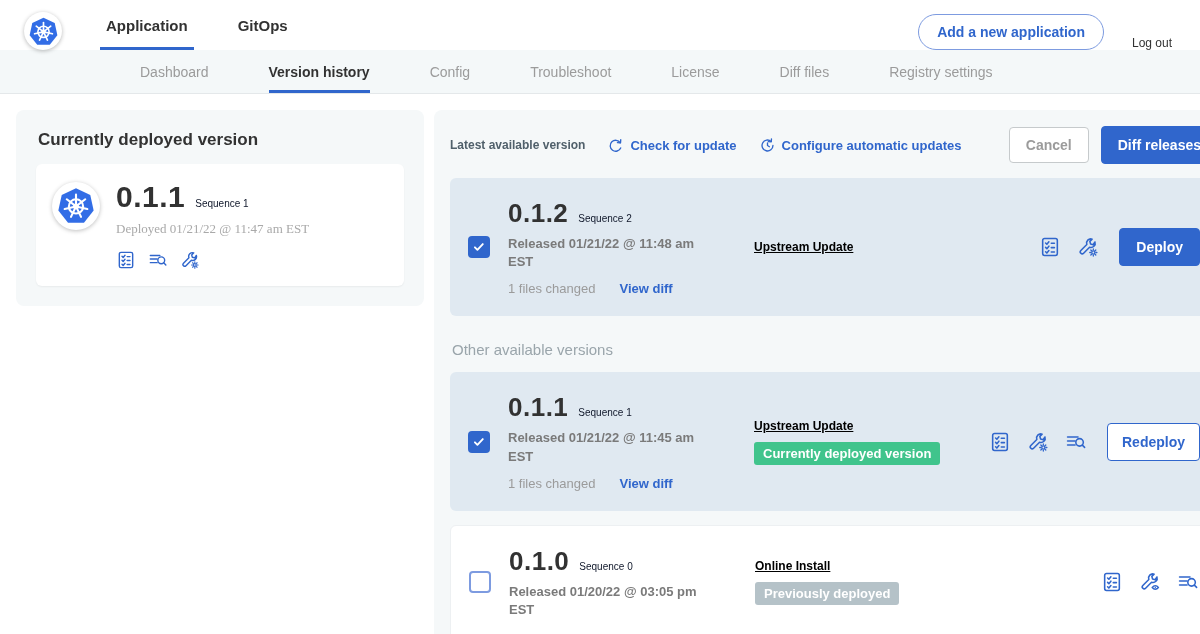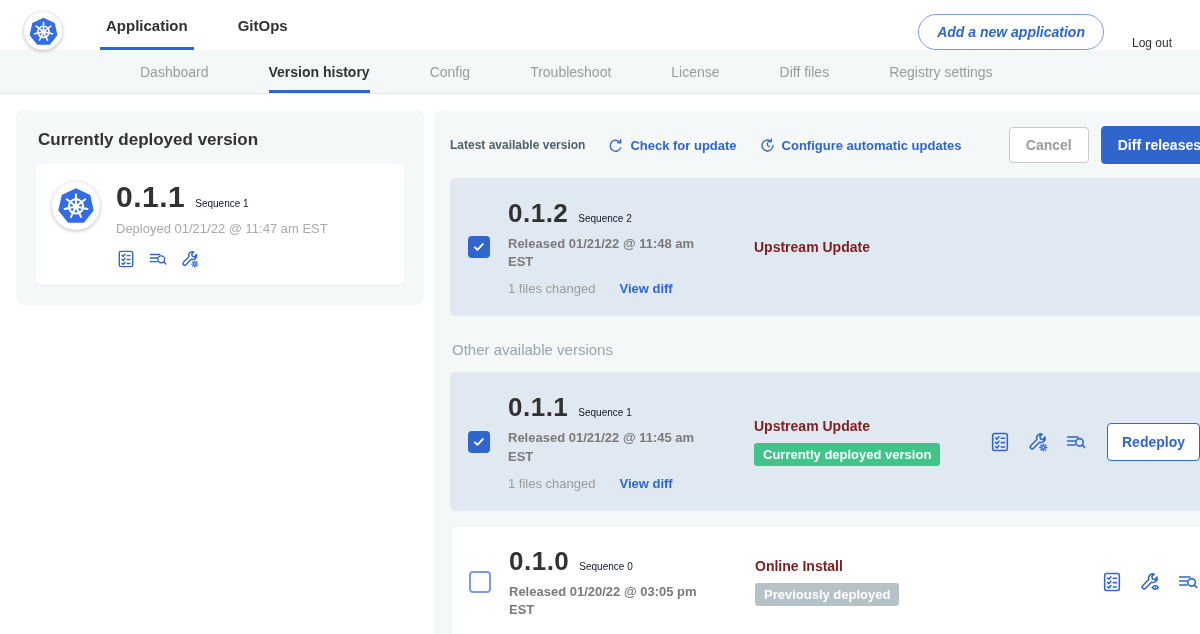--- a/index.html
+++ b/index.html
@@ -29,21 +29,21 @@
     display:flex; align-items:center; height:100%;
     font-size:15px; font-weight:bold; color:#323232;
     padding:0 6px; margin-right:38px; border-bottom:3px solid transparent;
     padding-top:3px; cursor:pointer;
   }
   .topnav-tab.active { border-bottom-color:#3066cc; }
   .topnav-spacer { flex:1; }
   .add-app-btn {
     background:#fff; border:1.5px solid #7d9be0; color:#3066cc;
     font-weight:bold; font-size:14px; font-family:inherit;
-    padding:9px 18px; border-radius:20px; margin-right:28px; cursor:pointer;font-style:italic;
+    padding:9px 18px; border-radius:20px; margin-right:28px; cursor:pointer;
   }
   .logout { font-size:12px; color:#323232; cursor:pointer; }
 
   
   .subnav {
     height:44px; background:#f4f8f9; border-bottom:1px solid #e4e8ea;
     display:flex; padding-left:140px;
   }
   .subnav-item {
     display:flex; align-items:center; height:100%;
@@ -65,21 +65,21 @@
   }
   .k8s-badge {
     width:48px; height:48px; border-radius:50%; background:#fff;
     box-shadow:0 1px 4px rgba(0,0,0,.25);
     display:flex; align-items:center; justify-content:center; flex:none; margin-top:2px;
   }
   .k8s-badge svg { width:42px; height:42px; }
   .vrow { display:flex; align-items:baseline; gap:10px; }
   .vnum-big { font-size:30px; font-weight:bold; color:#323232; letter-spacing:.5px; }
   .seq { font-size:10px; color:#0f172a; }
-  .deploy-date { font-size:13px; color:#a9a9a9; margin-top:7px; }
+  .deploy-date { font-size:13px; color:#a9a9a9; margin-top:7px;font-family:Liberation Serif, serif; }
   .icon-row { display:flex; align-items:center; gap:12px; margin-top:13px; }
   .icon-row .icon { cursor:pointer; }
 
   .right-panel {
     flex:1; background:#f5f8f9; border-radius:8px; padding:16px; min-height:517px;
   }
   .panel-header { display:flex; align-items:center; }
   .panel-title { font-size:12px; font-weight:bold; color:#50606b; white-space:nowrap; }
   .hdr-link {
     display:flex; align-items:center; gap:6px; margin-left:22px;
@@ -102,21 +102,21 @@
   .checkbox.checked svg { width:14px; height:14px; }
   .checkbox.unchecked { background:#fff; border:2px solid #7d9be0; }
 
   .vinfo { width:218px; flex:none; }
   .vnum { font-size:26px; font-weight:bold; color:#323232; letter-spacing:.5px; }
   .released { font-size:13px; font-weight:bold; color:#7a7a7a; margin-top:6px; width:200px; line-height:1.4; }
   .files-row { display:flex; align-items:center; gap:24px; margin-top:10px; font-size:13px; color:#9b9b9b; }
   .view-diff { color:#3066cc; font-weight:bold; cursor:pointer; }
 
   .source { width:235px; flex:none; margin-left:28px; }
-  .source-label { font-size:14px; font-weight:bold; color:#7f1d1d; }
+  .source-label { font-size:12px; font-weight:bold; color:#000000;text-decoration:underline; }
   .badge {
     display:inline-block; margin-top:9px; font-size:13px; font-weight:bold; color:#fff;
     padding:4px 9px; border-radius:3px; white-space:nowrap;
   }
   .badge.green { background:#40c48c; }
   .badge.gray  { background:#b5c2c8; }
 
   .card-actions { margin-left:auto; display:flex; align-items:center; gap:16px; }
   .card-actions .icon22 { cursor:pointer; }
   .card-actions .btn { margin-left:4px; }
@@ -295,20 +295,29 @@
         </div>
         <div class="released">Released 01/21/22 @ 11:48 am EST</div>
         <div class="files-row">
           <span>1 files changed</span>
           <span class="view-diff">View diff</span>
         </div>
       </div>
       <div class="source">
         <div class="source-label">Upstream Update</div>
       </div>
+      <div class="card-actions">
+        <svg class="icon22">
+            <use href="#i-checklist"></use>
+          </svg>
+        <svg class="icon22">
+            <use href="#i-wrench-gear"></use>
+          </svg>
+        <button class="btn btn-primary">Deploy</button>
+      </div>
     </div>
 
     <div class="other-title">Other available versions</div>
 
     <div class="version-card selected">
       <div class="checkbox checked">
         <svg>
             <use href="#i-check"></use>
           </svg>
       </div>

